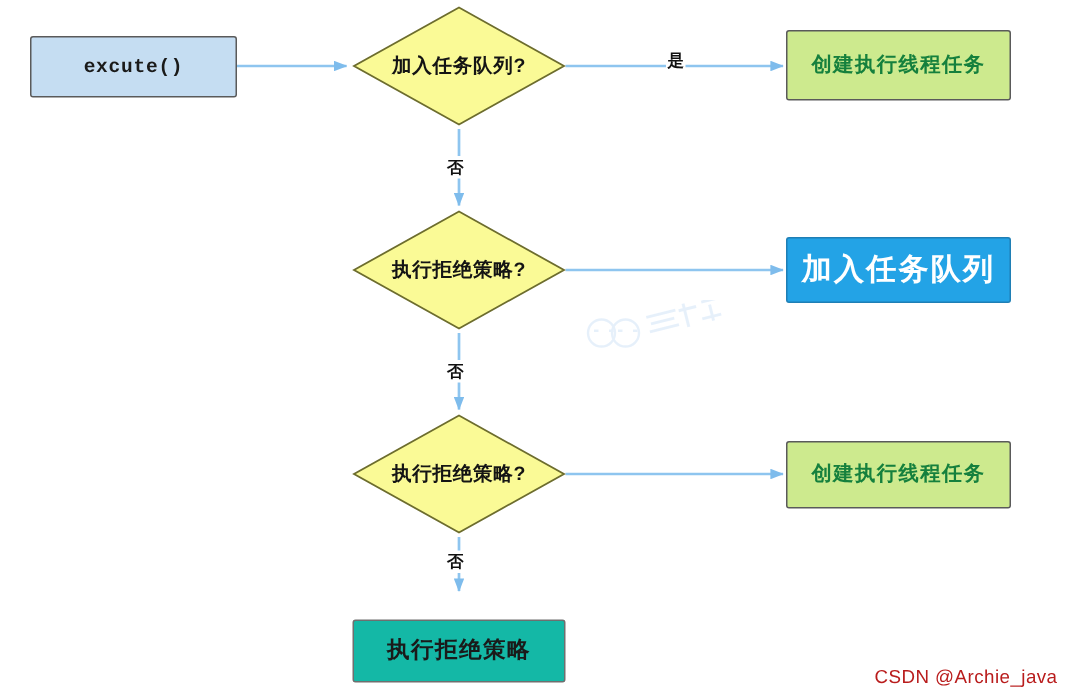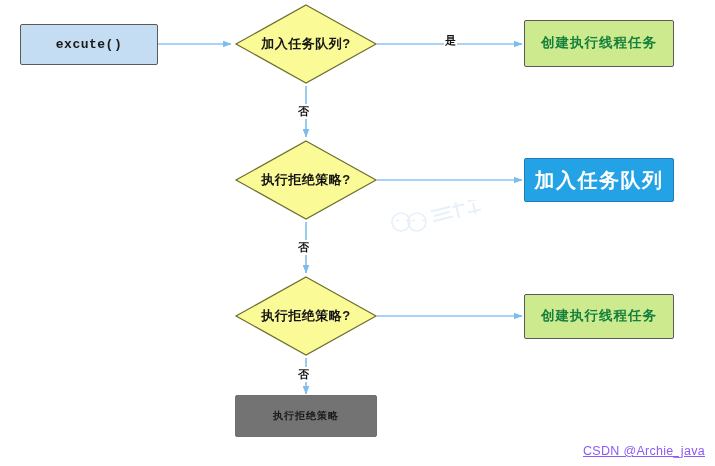--- a/index.html
+++ b/index.html
@@ -53,25 +53,26 @@
     letter-spacing: 1px;
   }
   .node-blue {
     background: #23a3e6;
     color: #ffffff;
     font-size: 20px;
     letter-spacing: 1.5px;
     border: 1.2px solid #1f7fb5;
   }
   .node-pink {
-    background: #737373;
+    background: #14b8a6;
     color: #1a1a1a;
-    font-size: 10px;
+    font-size: 15px;
     letter-spacing: 1px;
     border: 1.2px solid #6f6f6f;
+    margin-top: 18px;
   }
   .diamond-wrap {
     position: absolute;
     z-index: 3;
   }
   .diamond-label {
     position: absolute;
     left: 0;
     top: 0;
     width: 100%;
@@ -92,24 +93,23 @@
     font-weight: bold;
     background: #ffffff;
     padding: 0 1px;
     z-index: 4;
   }
   .watermark-credit {
     position: absolute;
     right: 10px;
     bottom: 8px;
     font-size: 12.5px;
-    color: #8b5cf6;
+    color: #b91c1c;
     letter-spacing: 0.3px;
     z-index: 5;
-    text-decoration: underline;
   }
   .watermark-logo {
     position: absolute;
     left: 388px;
     top: 200px;
     z-index: 1;
     opacity: 0.5;
     pointer-events: none;
   }
 </style>

